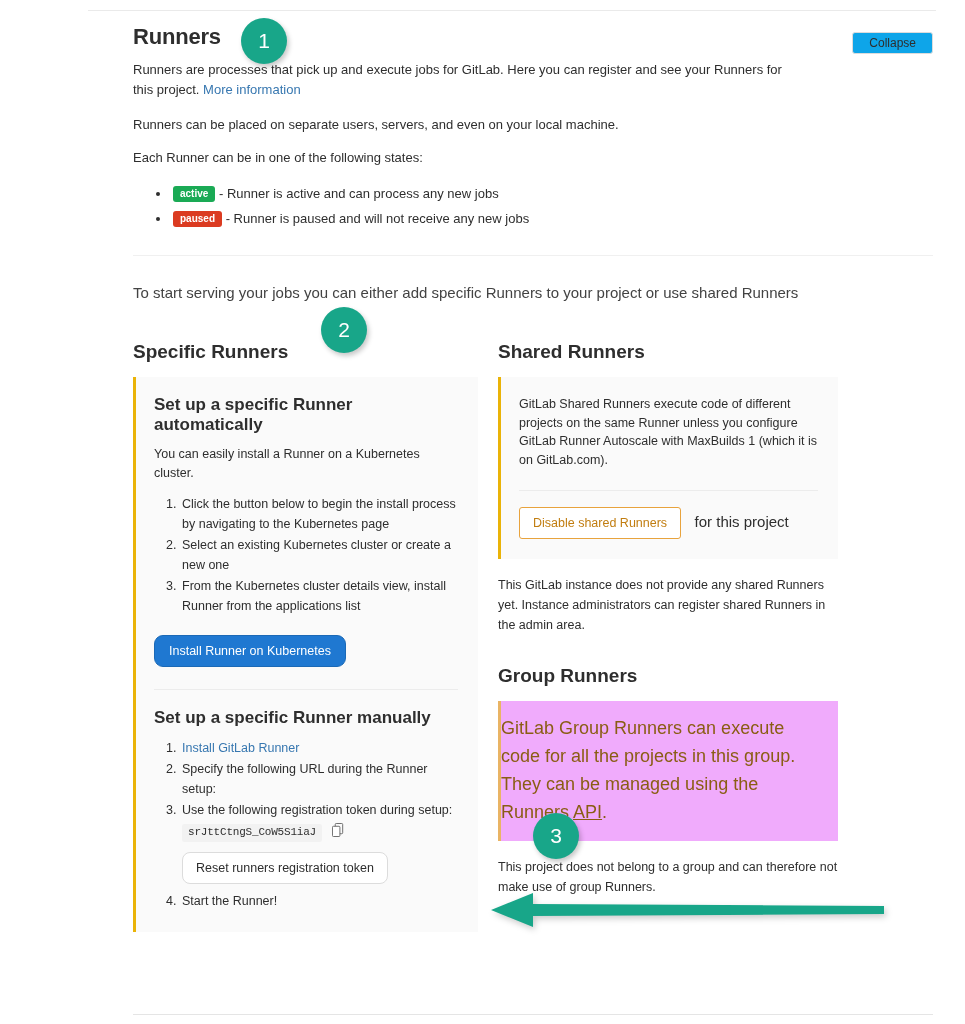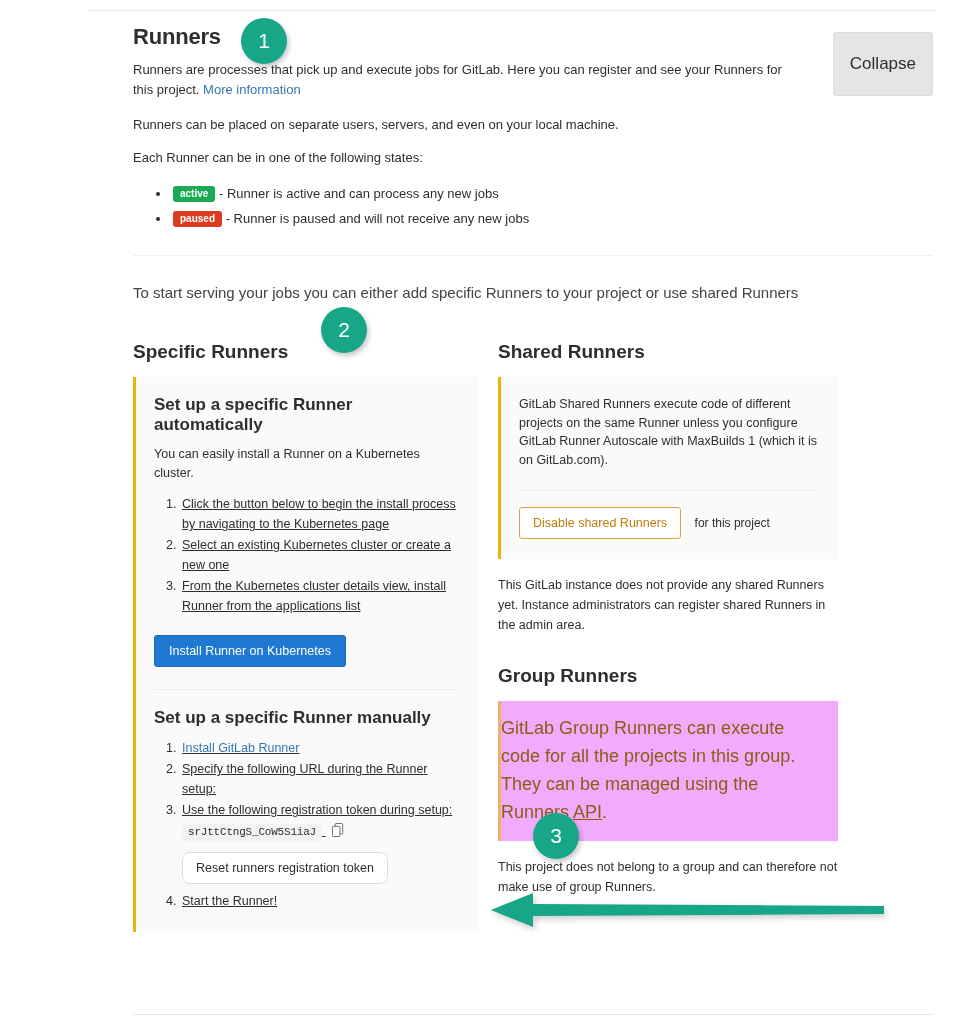--- a/index.html
+++ b/index.html
@@ -39,23 +39,23 @@
 
   
   .hdr-row { position: relative; }
   h1.runners-title {
     font-size: 22px; font-weight: 600;
     margin: 0 0 10px 0; color: #2e2e2e;
     letter-spacing: -0.2px;
   }
   .collapse-btn {
     position: absolute; right: 0; top: 8px;
-    padding: 21px 16px;
-    font-size: 17px; color: #2e2e2e;
-    background: #e5e5e5;
+    padding: 3px 16px;
+    font-size: 12px; color: #2e2e2e;
+    background: #0ea5e9;
     border: 1px solid #dcdcdc;
     border-radius: 3px;
     font-family: "Liberation Sans", sans-serif;
     cursor: pointer;
   }
   p.lede {
     font-size: 13px; line-height: 1.55;
     margin: 0; max-width: 672px; color: #2e2e2e;
   }
   a { color: #3777b0; text-decoration: none; }
@@ -107,25 +107,25 @@
   .panel-sep { height: 1px; background: #ececec; margin: 22px 0 18px; }
   h3.panel-head {
     font-size: 17px; font-weight: 600;
     margin: 0 0 10px 0; color: #2e2e2e;
   }
   .panel p { font-size: 12.5px; line-height: 1.5; margin: 0; }
   ol.steps {
     font-size: 12.5px; line-height: 1.6;
     margin: 12px 0 0 0; padding-left: 26px;
   }
-  ol.steps li { margin-bottom: 1px; padding-left: 2px; text-decoration: underline; }
+  ol.steps li { margin-bottom: 1px; padding-left: 2px; }
   .btn-primary {
     display: inline-block; margin-top: 18px;
     background: #1f78d1; color: #fff;
-    border: 1px solid #1b69b6; border-radius: 3px;
+    border: 1px solid #1b69b6; border-radius: 9px;
     font-size: 12.5px; padding: 8px 14px;
     font-family: "Liberation Sans", sans-serif;
     cursor: pointer;
   }
   .btn-plain {
     display: inline-block;
     background: #fff; color: #2e2e2e;
     border: 1px solid #dcdcdc; border-radius: 8px;
     font-size: 12.5px; padding: 8px 13px;
     font-family: "Liberation Sans", sans-serif;
@@ -146,21 +146,21 @@
     font-size: 11px; padding: 2px 6px;
     color: #2e2e2e; letter-spacing: -0.2px;
   }
   .copy-ico {
     display: inline-block; vertical-align: -2px;
     margin-left: 6px; cursor: pointer;
   }
   .chip-row { margin-top: 3px; line-height: 1.2; }
   .shared-body p { margin-bottom: 0; }
   .shared-sep { height: 1px; background: #ececec; margin: 20px 0 16px; }
-  .inline-after { font-size: 12px; margin-left: 9px; color: #2e2e2e; }
+  .inline-after { font-size: 15px; margin-left: 9px; color: #2e2e2e; }
   .note-after {
     font-size: 12.5px; line-height: 1.6;
     margin: 16px 0 0 0; color: #2e2e2e;
   }
   .alert-warning {
     background: #f0abfc;
     border-left: 3px solid #e9b464;
     padding: 14px 16px 15px 0;
     font-size: 18px; line-height: 1.55;
     color: #8a5d14;

